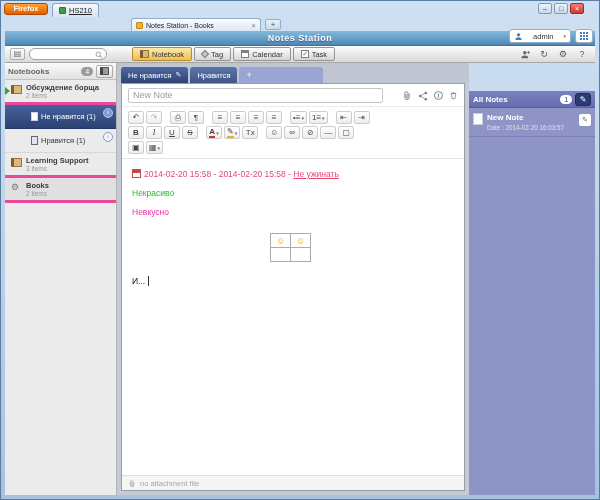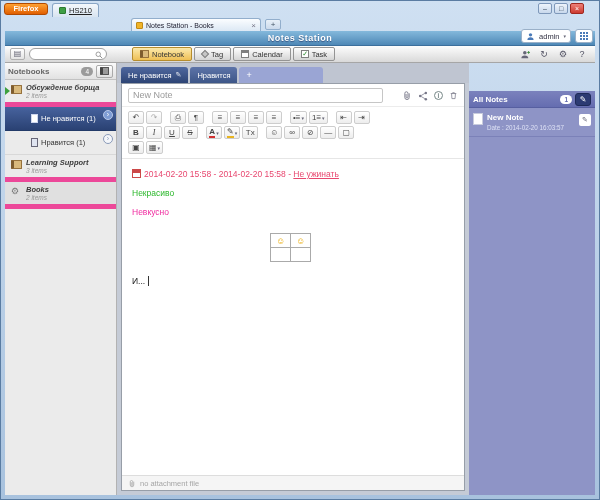--- a/index.html
+++ b/index.html
@@ -19,21 +19,21 @@
   .wc-close{background:linear-gradient(#ee8078,#cc3a30);color:#fff;border-color:#a02820;}
   .tabbar{position:absolute;top:16px;left:0;right:0;height:14px;}
   .tab{position:absolute;left:130px;top:1px;height:13px;width:130px;background:linear-gradient(#fbfdff,#dce8f4);border:1px solid #92aecc;border-bottom:none;border-radius:3px 3px 0 0;display:flex;align-items:center;gap:3px;padding:0 4px;font-size:7px;color:#223;}
   .tab-label{flex:1;white-space:nowrap;overflow:hidden;}
   .tab-close{color:#778;font-size:8px;}
   .newtab{position:absolute;left:264px;top:2px;width:16px;height:11px;background:linear-gradient(#e8f0f8,#ccdaec);border:1px solid #92aecc;border-radius:2px;text-align:center;font-size:8px;line-height:9px;color:#456;}
 
   
   .app-header{position:absolute;top:30px;left:4px;right:4px;height:15px;background:linear-gradient(#84b9dc,#4e88b6);border-bottom:1px solid #3c6f9c;}
   .app-title{text-align:center;font-size:9px;font-weight:bold;color:#fff;line-height:15px;letter-spacing:.5px;text-shadow:0 1px 1px rgba(0,0,50,.45);}
-  .user-box{position:absolute;top:28px;right:28px;height:14px;background:#fff;border:1px solid #9ab0c8;border-radius:3px;display:flex;align-items:center;gap:4px;padding:0 4px;font-size:7.5px;color:#334;z-index:6;}
+  .user-box{position:absolute;top:28px;right:28px;height:14px;background:#fff;border:1px solid #9ab0c8;border-radius:3px;display:flex;align-items:center;gap:10px;padding:0 4px;font-size:7.5px;color:#334;z-index:6;}
   .apps-box{position:absolute;top:28px;right:6px;width:18px;height:14px;background:#fff;border:1px solid #9ab0c8;border-radius:3px;display:flex;align-items:center;justify-content:center;z-index:6;}
   .dots{position:relative;width:8px;height:8px;display:inline-block;}
   .dots::before{content:"";position:absolute;width:2px;height:2px;background:#4a7ab8;box-shadow:3px 0 #4a7ab8,6px 0 #4a7ab8,0 3px #4a7ab8,3px 3px #4a7ab8,6px 3px #4a7ab8,0 6px #4a7ab8,3px 6px #4a7ab8,6px 6px #4a7ab8;}
   .caret{font-size:5px;color:#667;}
 
   
   .toolbar{position:absolute;top:45px;left:4px;right:4px;height:17px;background:linear-gradient(#fdfdfd,#d9d9d9);border-bottom:1px solid #a6a6a6;}
   .view-btn{position:absolute;left:5px;top:2px;width:15px;height:12px;font-size:8px;color:#556;text-align:center;line-height:10px;border:1px solid #b0b0b0;border-radius:2px;background:linear-gradient(#fff,#e4e4e4);}
   .search{position:absolute;left:24px;top:2px;width:78px;height:12px;background:#fff;border:1px solid #a2a2a2;border-radius:7px;}
   .search svg{position:absolute;right:3px;top:2px;}
@@ -52,21 +52,21 @@
   .cal-ic-sm::before{content:"";position:absolute;top:0;left:0;right:0;height:2px;background:#808080;}
   .task-ic{width:8px;height:8px;border:1px solid #808080;background:#fff;display:inline-block;position:relative;}
   .task-ic::before{content:"\2713";position:absolute;left:0.5px;top:-1px;font-size:7px;color:#2e8a2e;}
 
   
   .sidebar{position:absolute;top:62px;left:4px;width:112px;bottom:4px;background:#ebebeb;border-right:1px solid #b2b2b2;}
   .sb-head{height:17px;background:linear-gradient(#fafafa,#e2e2e2);border-bottom:1px solid #c2c2c2;display:flex;align-items:center;padding:0 3px;gap:3px;}
   .sb-title{font-size:8px;font-weight:bold;color:#666;flex:1;}
   .sb-badge{background:#9b9b9b;color:#fff;font-size:6.5px;border-radius:6px;padding:1px 4px;}
   .sb-add{width:17px;height:13px;border:1px solid #aaa;border-radius:2px;background:linear-gradient(#fff,#e0e0e0);display:flex;align-items:center;justify-content:center;}
-  .nbk{position:relative;padding:3px 16px 3px 21px;border-bottom:5px solid #ec4899;font-style:italic;}
+  .nbk{position:relative;padding:3px 16px 3px 21px;border-bottom:3px solid #ec4899;}
   .nbk .nb-ic{position:absolute;left:6px;top:5px;}
   .nbk-label{font-size:7.5px;font-weight:bold;color:#3a3a3a;white-space:nowrap;overflow:hidden;}
   .nbk-meta{font-size:6.5px;color:#999;}
   .cur-arrow{position:absolute;left:0;top:7px;width:0;height:0;border-top:4px solid transparent;border-bottom:4px solid transparent;border-left:5px solid #3da03d;}
   .nbk.sys{background:#e0e0e0;}
   .sys-ic{position:absolute;left:6px;top:4px;font-size:9px;color:#777;line-height:10px;}
   .nbsub{position:relative;height:24px;display:flex;align-items:center;padding:0 18px 0 26px;border-bottom:1px solid #d8d8d8;font-size:7.5px;color:#333;gap:3px;}
   .nbsub.sel{background:linear-gradient(#47639e,#2a4173);color:#fff;border-bottom-color:#223a68;}
   .page-ic{width:7px;height:9px;background:#dfe4f0;border:1px solid #667;display:inline-block;flex:0 0 auto;}
   .nbsub.sel .page-ic{background:#fff;border-color:#cdd6ee;}

